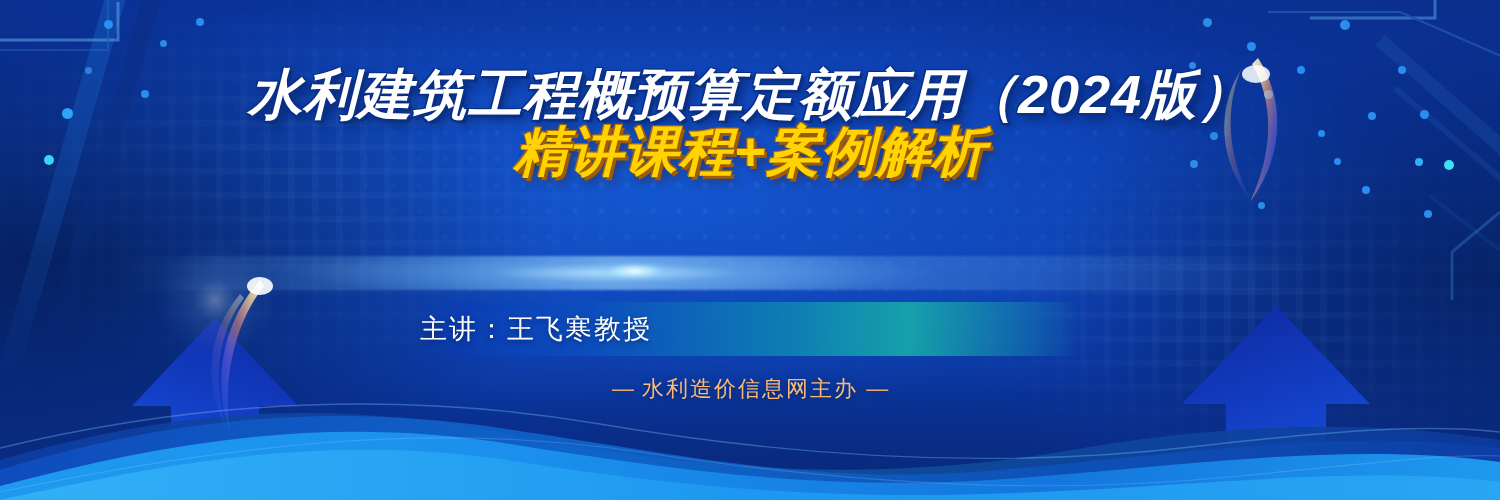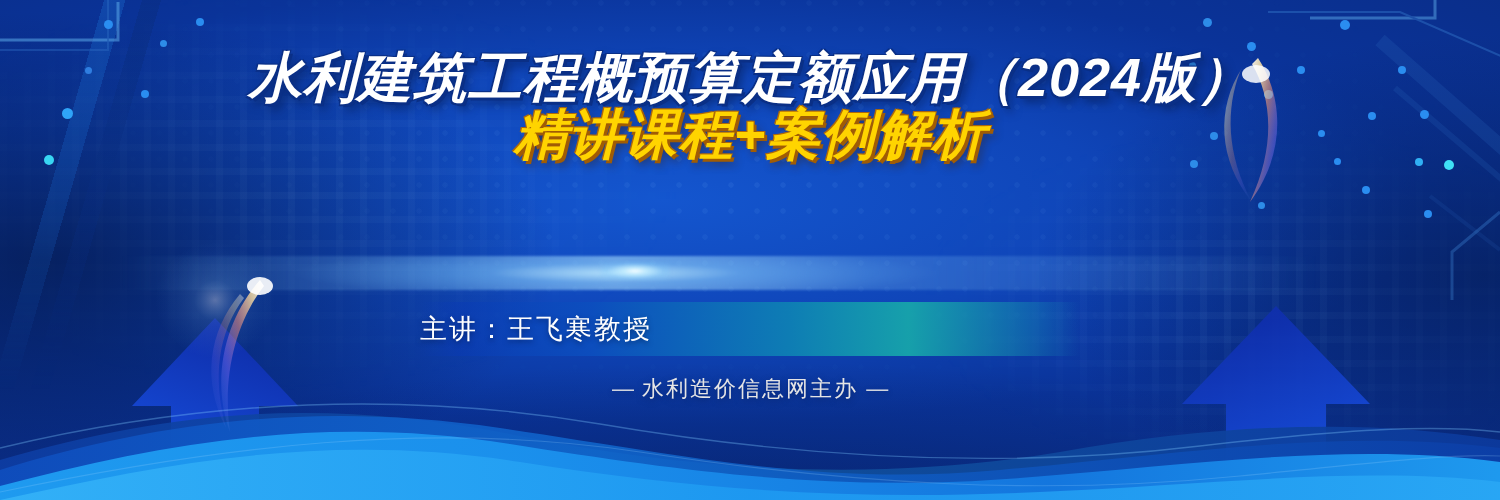--- a/index.html
+++ b/index.html
@@ -108,21 +108,21 @@
   .content {
     position: absolute;
     inset: 0;
     display: flex;
     flex-direction: column;
     align-items: center;
     z-index: 40;
   }
 
   .title-main {
-    margin-top: 49px;
+    margin-top: 66px;
     font-size: 54px;
     font-weight: bold;
     font-style: italic;
     letter-spacing: 1px;
     color: #ffffff;
     white-space: nowrap;
     line-height: 1.05;
     text-shadow:
       3px 3px 0 #0a2f86,
       -1.5px -1.5px 0 #0a2f86,
@@ -171,21 +171,21 @@
     white-space: nowrap;
     text-shadow: 0 2px 5px rgba(2,24,70,0.6);
   }
 
   .organizer {
     position: absolute;
     left: 0; right: 0;
     top: 374px;
     text-align: center;
     font-size: 22px;
-    color: #e5e5e5;
+    color: #fdba74;
     letter-spacing: 2px;
     white-space: nowrap;
     text-shadow: 0 2px 6px rgba(2,24,70,0.55);
   }
   .organizer .rule { letter-spacing: 0; opacity: 0.9; }
 </style>
 </head>
 <body>
 
 <div id="banner">

